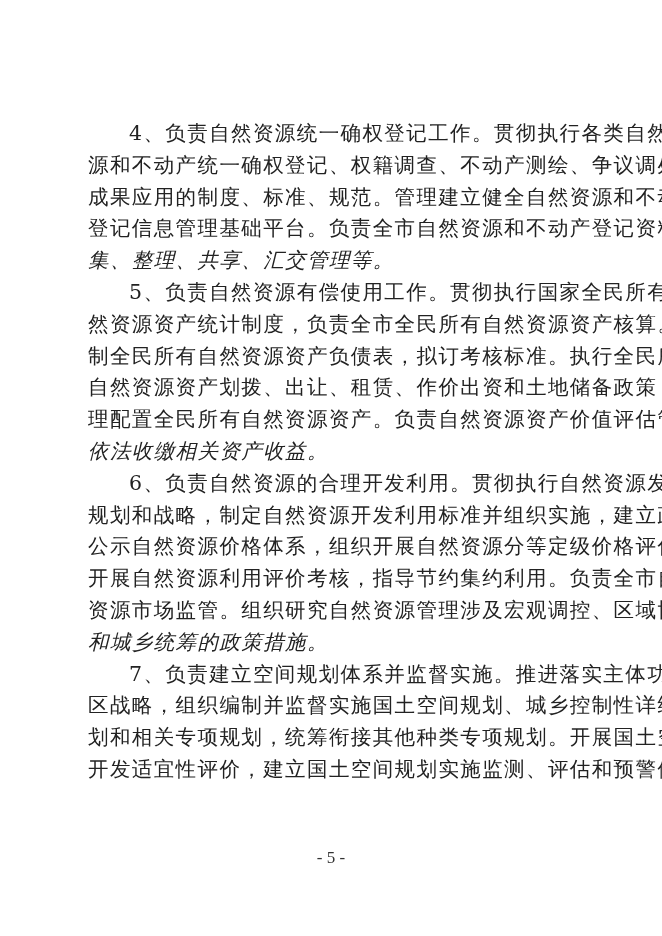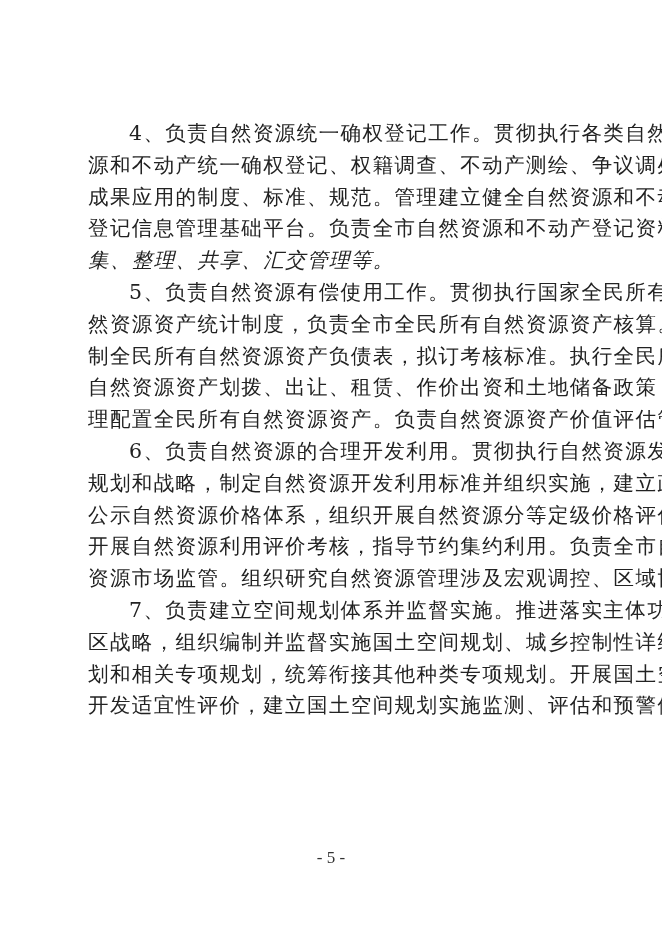--- a/index.html
+++ b/index.html
@@ -36,28 +36,30 @@
       <div class="line">登记信息管理基础平台。负责全市自然资源和不动产登记资料收</div>
       <div class="line last">集、整理、共享、汇交管理等。</div>
     </div>
 
     <div>
       <div class="line indent">5、负责自然资源有偿使用工作。贯彻执行国家全民所有自</div>
       <div class="line">然资源资产统计制度，负责全市全民所有自然资源资产核算。编</div>
       <div class="line">制全民所有自然资源资产负债表，拟订考核标准。执行全民所有</div>
       <div class="line">自然资源资产划拨、出让、租赁、作价出资和土地储备政策，合</div>
       <div class="line">理配置全民所有自然资源资产。负责自然资源资产价值评估管理，</div>
+      <div class="line last">依法收缴相关资产收益。</div>
     </div>
 
     <div>
       <div class="line indent">6、负责自然资源的合理开发利用。贯彻执行自然资源发展</div>
       <div class="line">规划和战略，制定自然资源开发利用标准并组织实施，建立政府</div>
       <div class="line">公示自然资源价格体系，组织开展自然资源分等定级价格评估，</div>
       <div class="line">开展自然资源利用评价考核，指导节约集约利用。负责全市自然</div>
       <div class="line">资源市场监管。组织研究自然资源管理涉及宏观调控、区域协调</div>
+      <div class="line last">和城乡统筹的政策措施。</div>
     </div>
 
     <div>
       <div class="line indent">7、负责建立空间规划体系并监督实施。推进落实主体功能</div>
       <div class="line">区战略，组织编制并监督实施国土空间规划、城乡控制性详细规</div>
       <div class="line">划和相关专项规划，统筹衔接其他种类专项规划。开展国土空间</div>
       <div class="line">开发适宜性评价，建立国土空间规划实施监测、评估和预警体系。</div>
     </div>
 
   </div>

